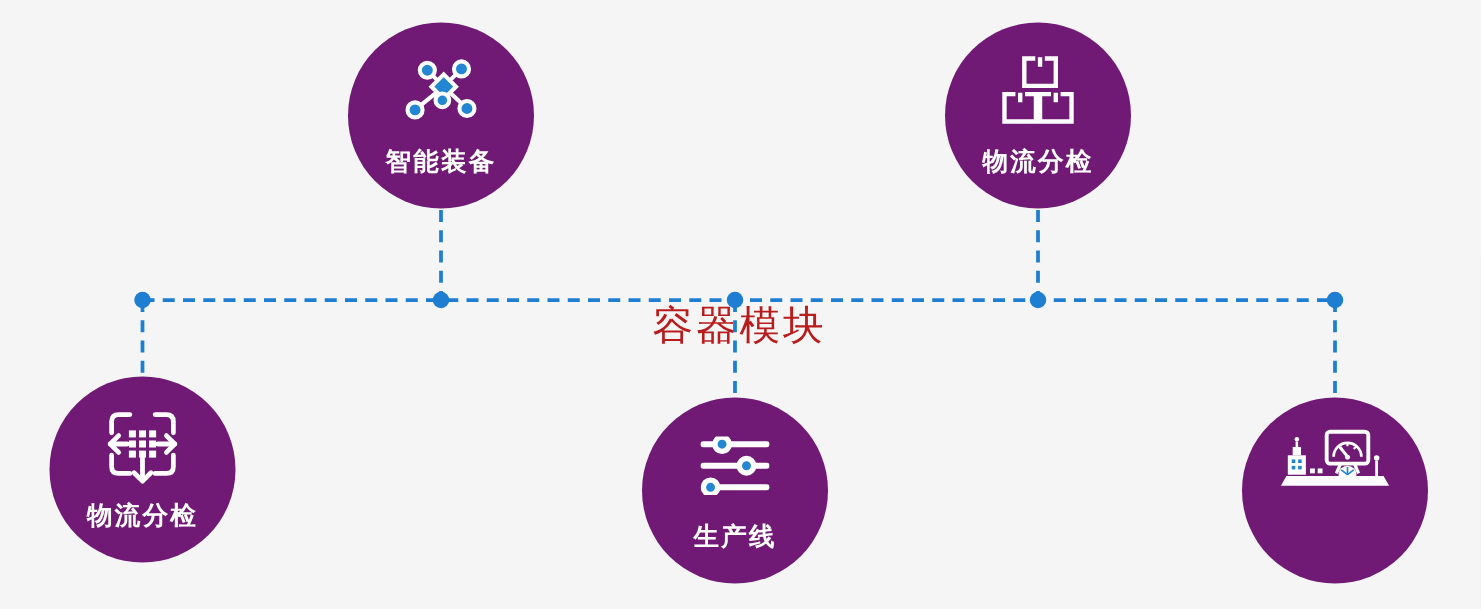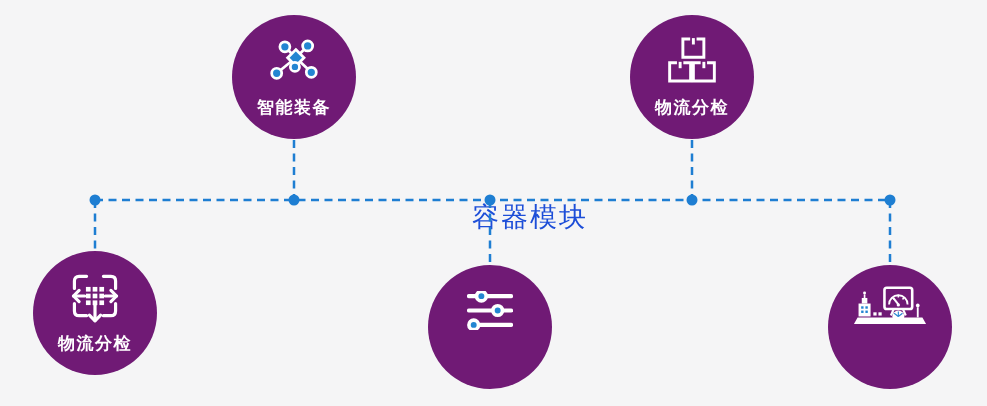--- a/index.html
+++ b/index.html
@@ -9,24 +9,24 @@
   }
   .stage{
     position:relative;
     width:987px;height:406px;
     background:#f5f5f6;
     overflow:hidden;
   }
   .watermark{
     position:absolute;
     left:398px;top:199px;width:190px;
-    text-align:right;
+    text-align:center;
     font-size:27px;
     letter-spacing:2px;
-    color:#1d4ed8;
+    color:#b91c1c;
     z-index:1;
     user-select:none;
   }
   .connectors{
     position:absolute;left:0;top:0;z-index:2;
   }
   .node{
     position:absolute;
     width:124px;height:124px;
     border-radius:50%;
@@ -159,20 +159,21 @@
           <line x1="38" y1="20" x2="46" y2="20"></line>
           <line x1="13" y1="35" x2="46" y2="35"></line>
         </g>
         <g fill="#2386d2" stroke="#ffffff" stroke-width="3.8">
           <circle cx="15" cy="5" r="5"></circle>
           <circle cx="32" cy="20" r="5"></circle>
           <circle cx="7" cy="35" r="5"></circle>
         </g>
       </svg>
     </div>
+    <div class="node-label">生产线</div>
   </div>
 
   <div class="node n-coat">
     <div class="icon-wrap">
       <svg width="74" height="52" viewBox="0 0 80 56">
         <rect x="34" y="4" width="30" height="23" rx="2.5" fill="none" stroke="#ffffff" stroke-width="2.8"></rect>
         <path d="M39,22 A10,10 0 0 1 59,22" fill="none" stroke="#ffffff" stroke-width="2"></path>
         <g stroke="#ffffff" stroke-width="1.6">
           <line x1="49" y1="11.5" x2="49" y2="14.5"></line>
           <line x1="42.5" y1="14.5" x2="44.5" y2="16.5"></line>

